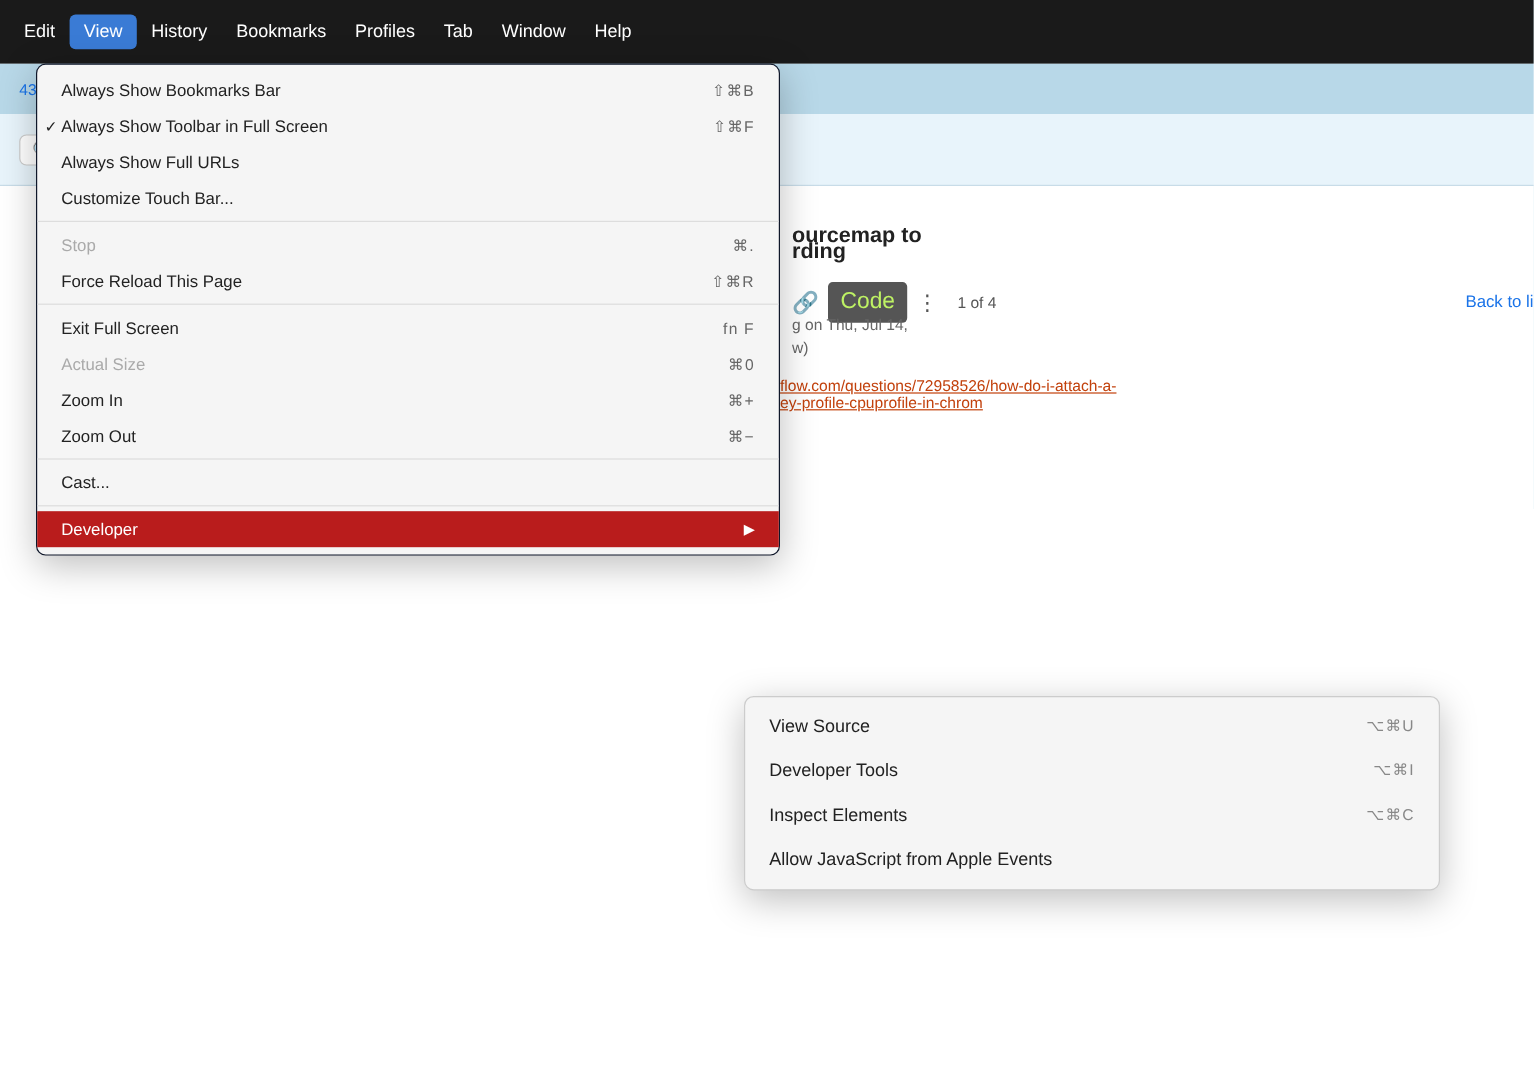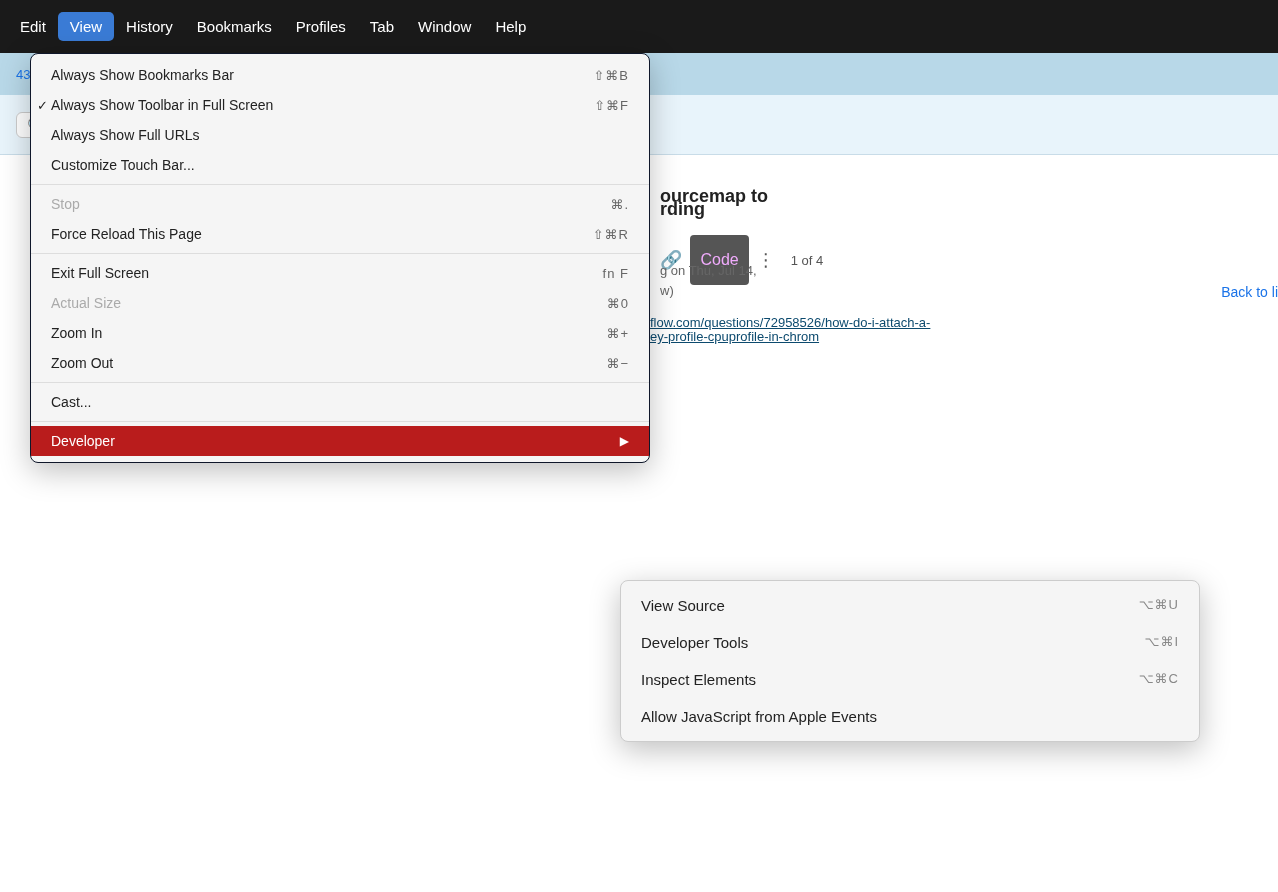--- a/index.html
+++ b/index.html
@@ -96,38 +96,38 @@
       padding: 20px 30px;
       position: relative;
     }
     .bg-meta {
       font-size: 13px;
       color: #666;
       margin-bottom: 10px;
     }
     .bg-code-btn {
       background: #555;
-      color: #f0abfc;
+      color: #bef264;
       border: none;
       border-radius: 4px;
-      padding: 16px 10px;
-      font-size: 16px;
+      padding: 6px 10px;
+      font-size: 19px;
       cursor: pointer;
     }
     .bg-counter {
       font-size: 13px;
       color: #555;
     }
     .bg-back-link {
       color: #1a73e8;
       font-size: 14px;
       cursor: pointer;
     }
     .bg-link {
-      color: #0c4a6e;
+      color: #c2410c;
       font-size: 13px;
       text-decoration: underline;
       word-break: break-all;
     }
     .bg-body-text {
       font-family: "Courier New", monospace;
       font-size: 12px;
       color: #333;
       line-height: 1.6;
       margin-top: 16px;
@@ -272,21 +272,21 @@
       <span class="bg-counter">1 of 4</span>
     </div>
 
     <div style="position:absolute; left:660px; top:108px; display:flex; gap:6px; align-items:flex-end;">
       <span class="bg-meta">g on Thu, Jul 14,</span>
     </div>
     <div style="position:absolute; left:660px; top:126px;">
       <span class="bg-meta">w)</span>
     </div>
 
-    <div style="position:absolute; right:0; top:88px;margin-top:40px;">
+    <div style="position:absolute; right:0; top:88px;">
       <span class="bg-back-link">Back to li</span>
     </div>
 
     <div style="position:absolute; left:650px; top:158px;">
       <span class="bg-link">flow.com/questions/72958526/how-do-i-attach-a-</span>
     </div>
     <div style="position:absolute; left:650px; top:172px;">
       <span class="bg-link">ey-profile-cpuprofile-in-chrom</span>
     </div>
 

